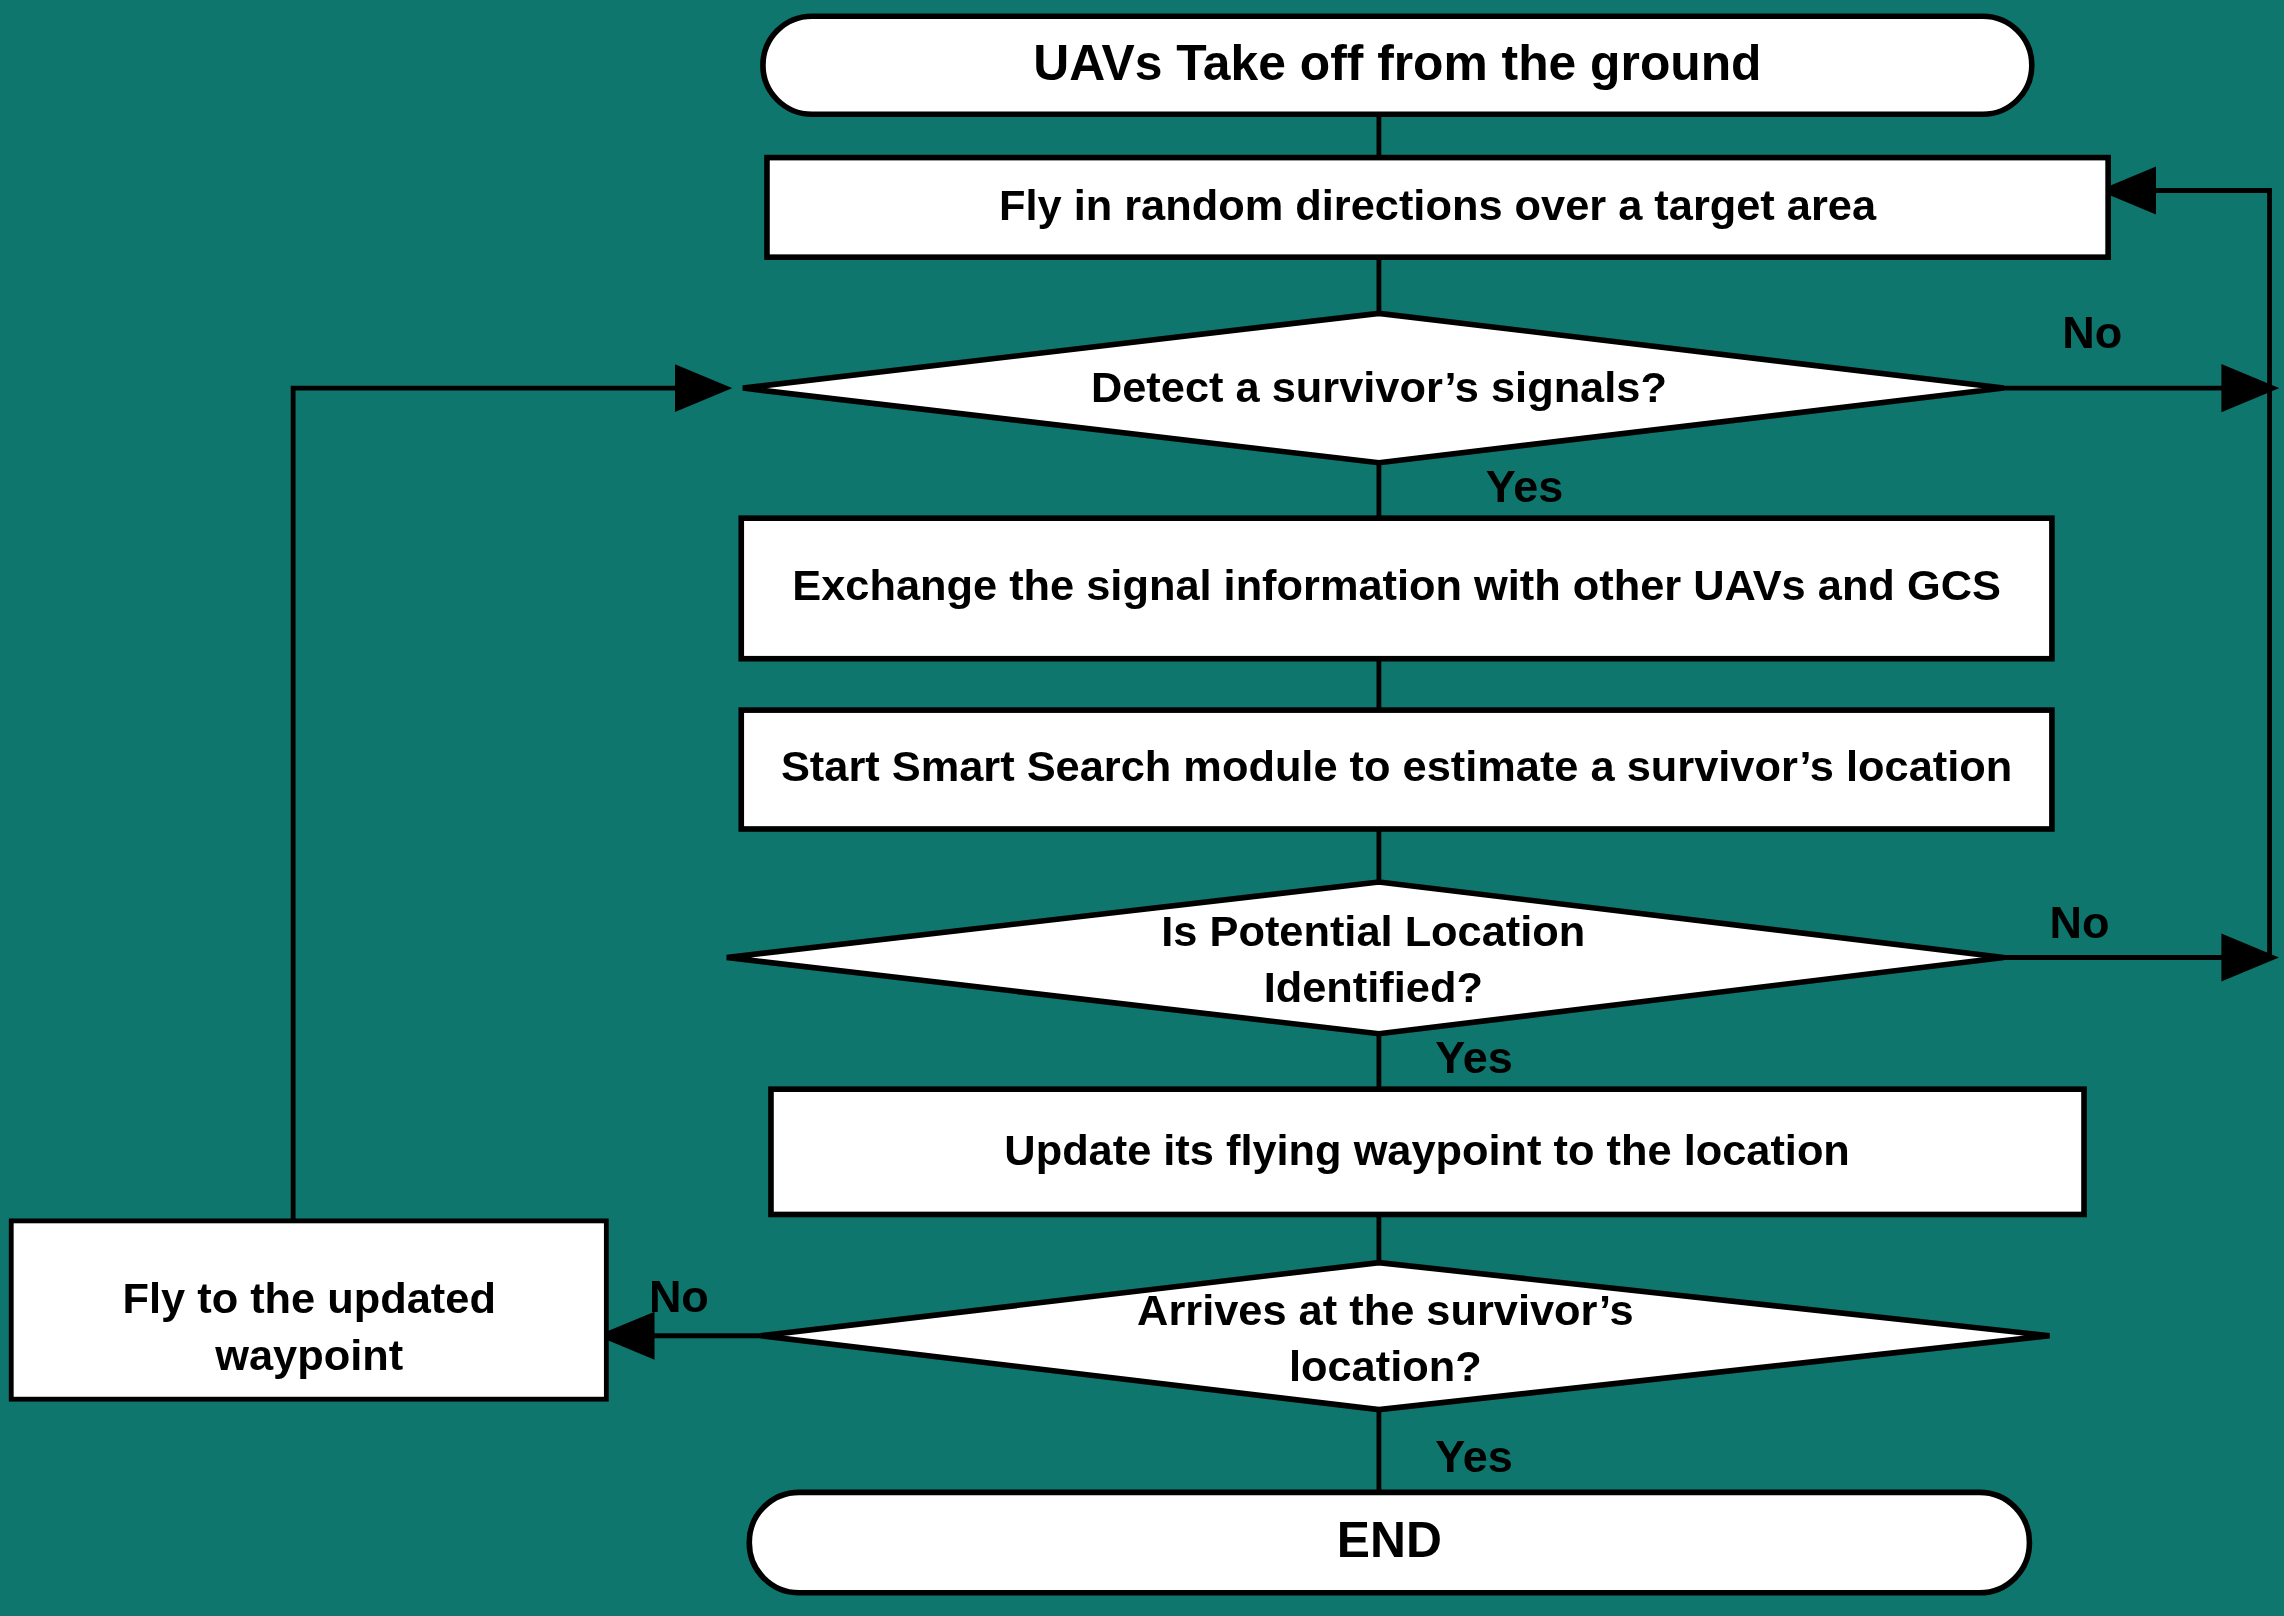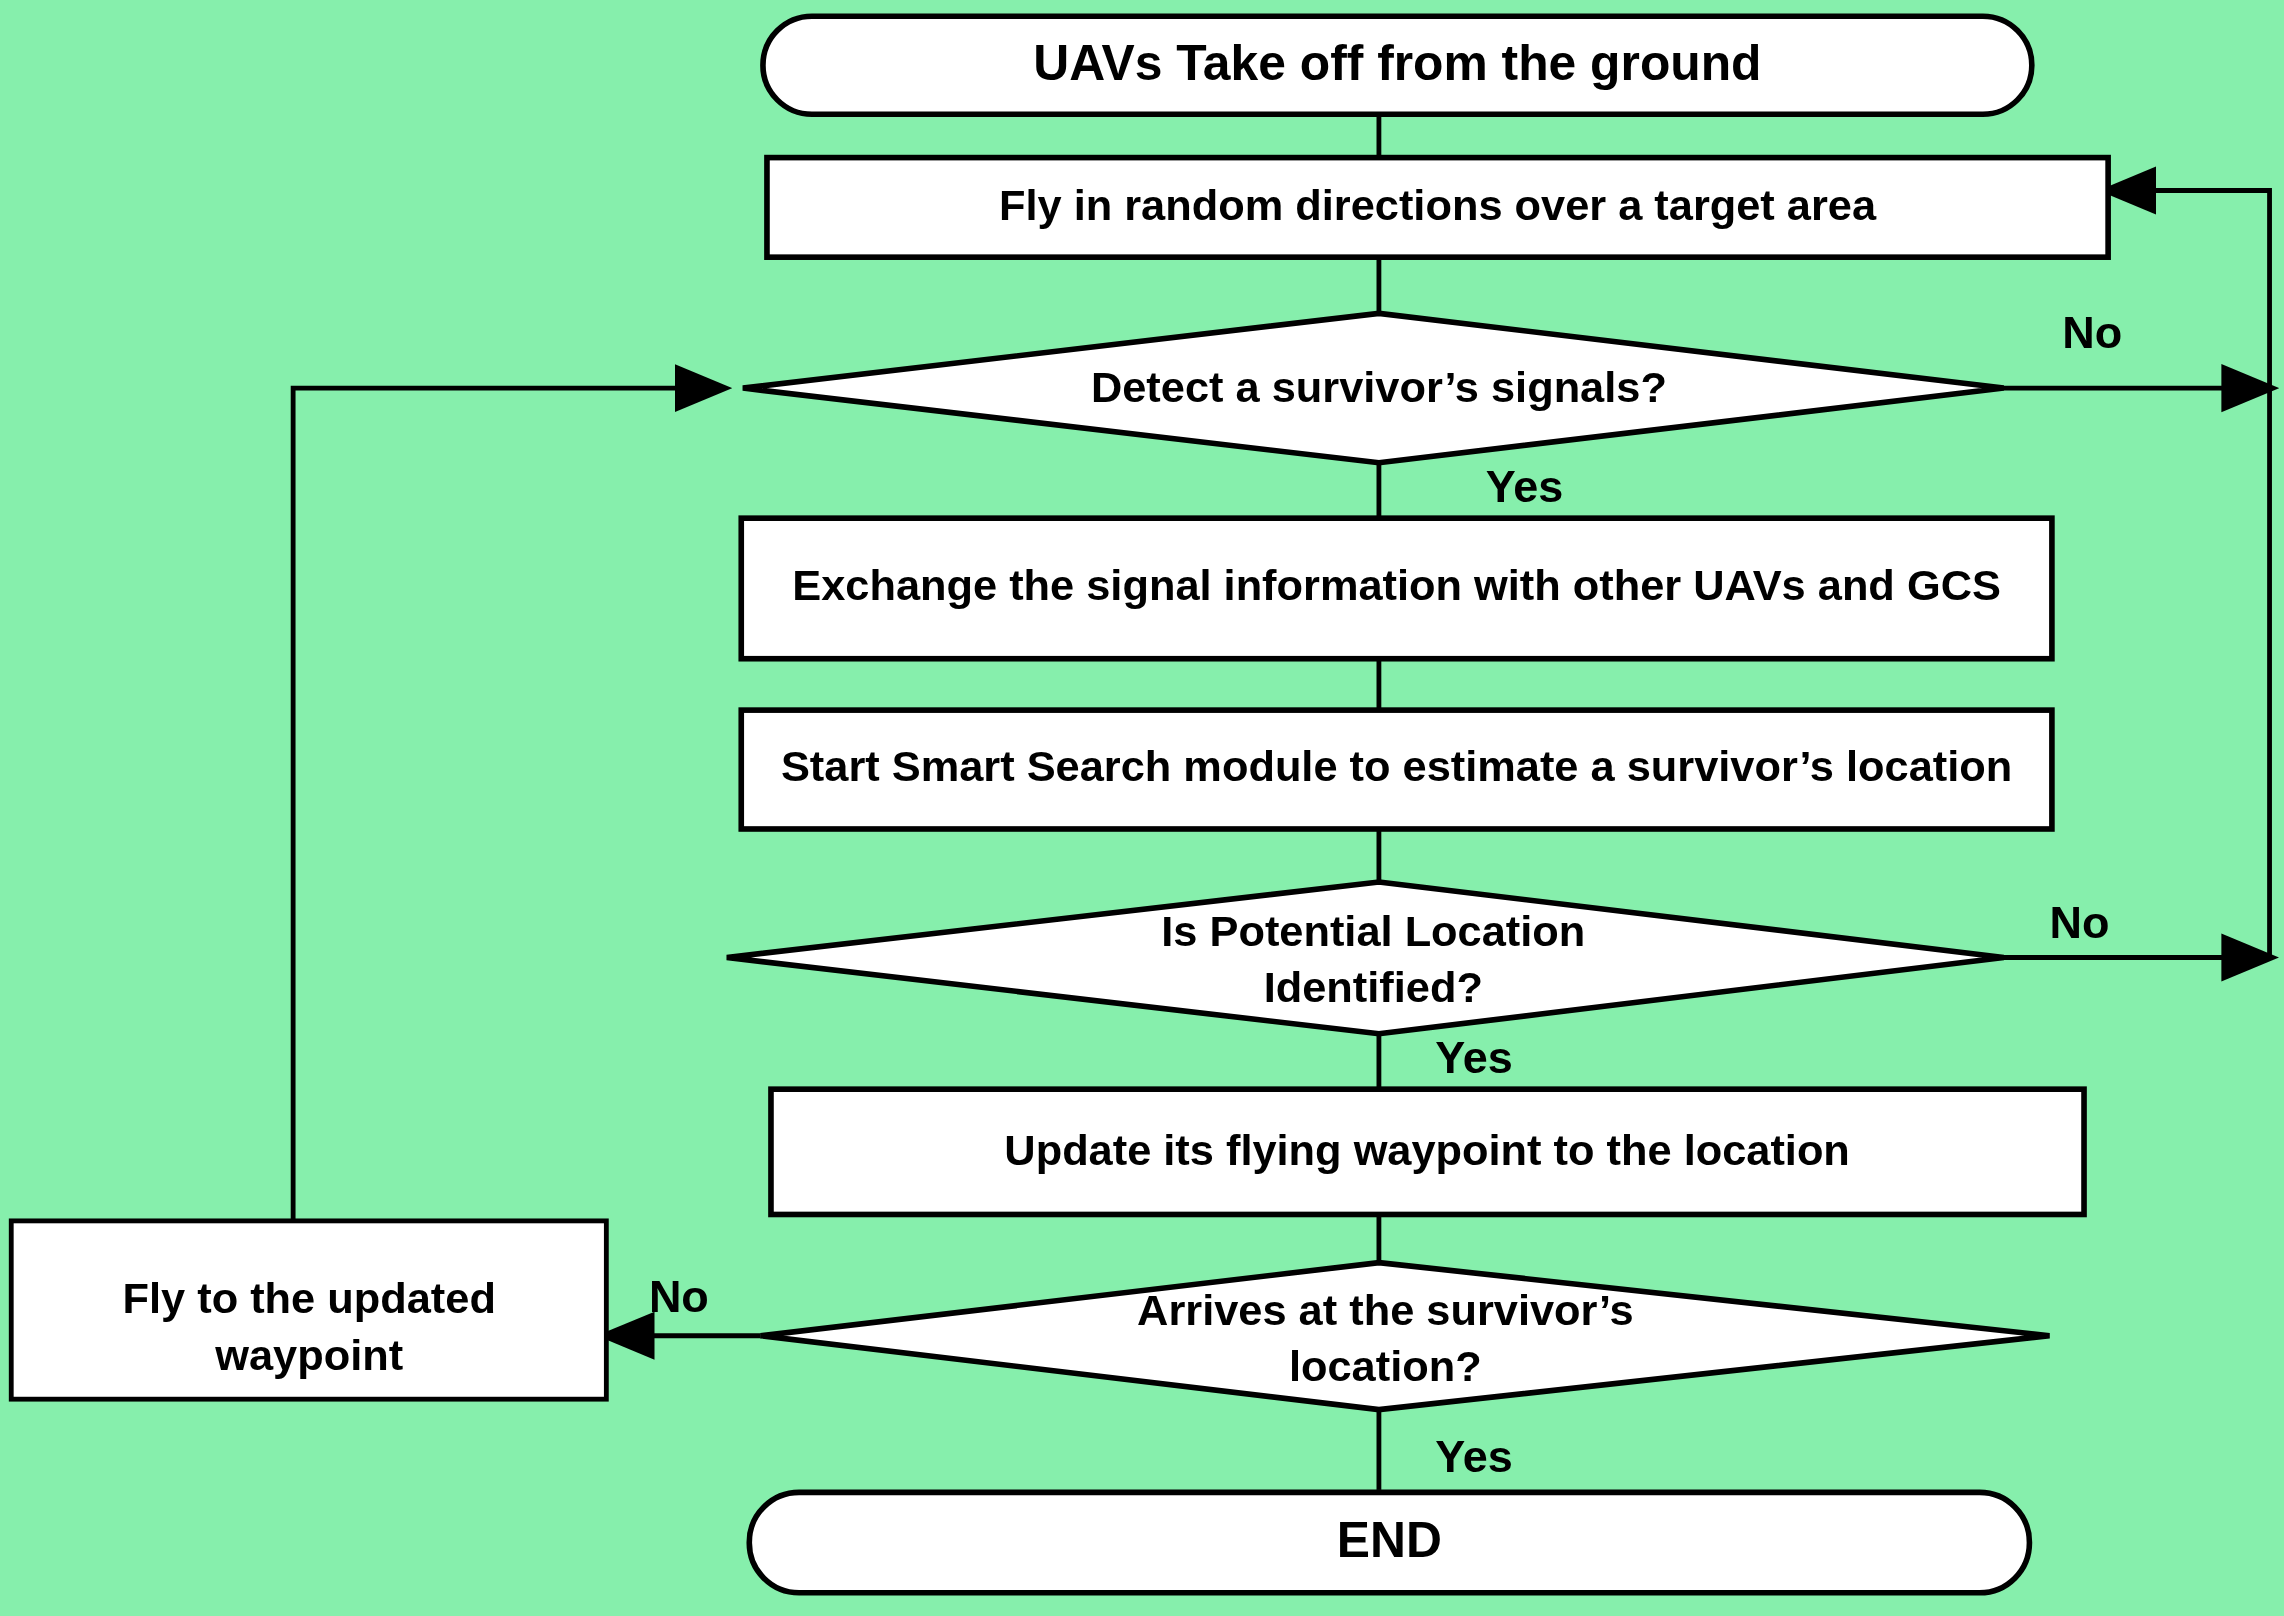--- a/index.html
+++ b/index.html
@@ -4,21 +4,21 @@
 <style>
   html, body {
     margin: 0;
     padding: 0;
     background: #ffffff;
   }
   #page {
     position: relative;
     width: 2284px;
     height: 1617px;
-    background: #86efac;
+    background: #0f766e;
     font-family: "Liberation Sans", sans-serif;
     overflow: hidden;
   }
   svg.flow {
     position: absolute;
     top: 0;
     left: 0;
     width: 2284px;
     height: 1617px;
   }

